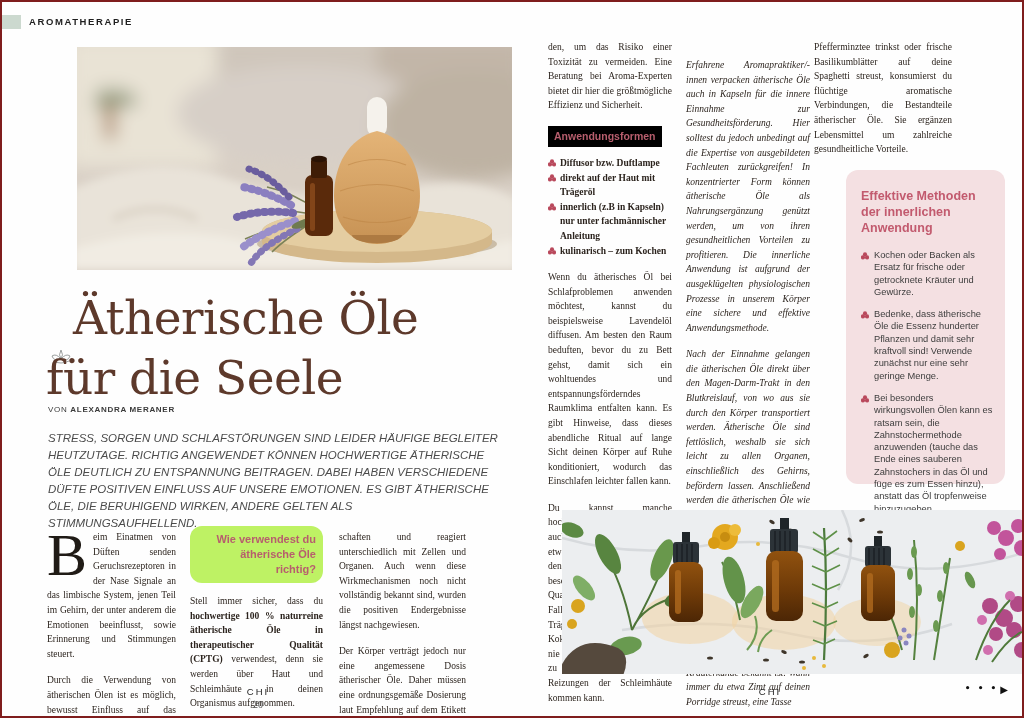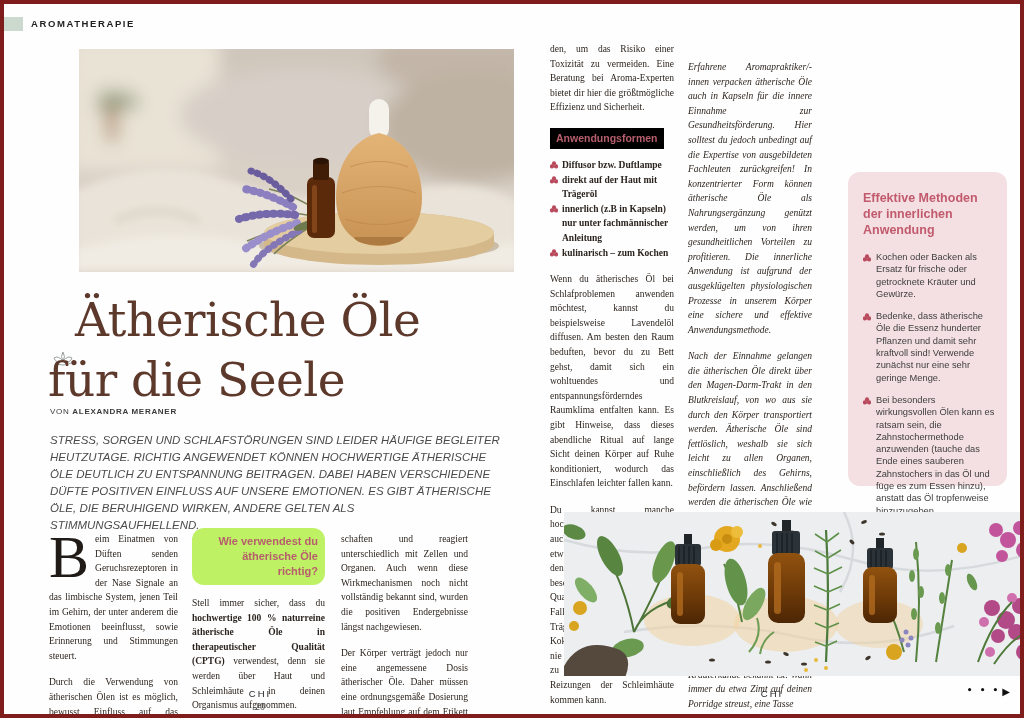--- a/index.html
+++ b/index.html
@@ -1,17 +1,17 @@
 <!DOCTYPE html>
 <html lang="de"><head>
 <meta charset="utf-8">
 <style>
   html,body{margin:0;padding:0;background:#f2f2f0;}
   .spread{position:relative;width:1024px;height:718px;margin:0 auto;background:#fefefe;
-          border:4px solid #7f1d1d;box-sizing:border-box;overflow:hidden;
+          border:2px solid #7f1d1d;box-sizing:border-box;overflow:hidden;
           font-family:"Liberation Serif",serif;color:#2c241e;}
   .page{position:absolute;top:0;height:718px;width:512px;}
   .page-left{left:0;}
   .page-right{left:512px;}
 
   
   .green-swatch{position:absolute;left:0;top:13px;width:19px;height:14px;background:#ccd9cf;}
   .section-label{position:absolute;left:27px;top:14px;font-family:"Liberation Sans",sans-serif;
                  font-weight:bold;font-size:9.5px;letter-spacing:1.6px;color:#1f1f1f;}
 
@@ -240,20 +240,23 @@
       <p>Wenn du ätherisches Öl bei Schlafproblemen anwenden möchtest, kannst du beispielsweise Lavendelöl diffusen. Am besten den Raum beduften, bevor du zu Bett gehst, damit sich ein wohltuendes und entspannungsförderndes Raumklima entfalten kann. Es gibt Hinweise, dass dieses abendliche Ritual auf lange Sicht deinen Körper auf Ruhe konditioniert, wodurch das Einschlafen leichter fallen kann.</p>
       <p>Du kannst manche hochwertigen ätherischen Öle auch auf die Haut auftragen, etwa hinter den Ohren oder auf den Fußsohlen. Hier ist ganz besonders auf therapeutische Qualität zu achten. In diesem Fall mischst du das Öl mit Trägeröl wie etwa Mandel- oder Kokosöl. Nutze ätherisches Öl nie unverdünnt, weil es dadurch zu Hautreizungen oder Reizungen der Schleimhäute kommen kann.</p>
     </div>
 
     <div class="bcol rcol2">
       <p>Erfahrene Aromapraktiker/-innen verpacken ätherische Öle auch in Kapseln für die innere Einnahme zur Gesundheitsförderung. Hier solltest du jedoch unbedingt auf die Expertise von ausgebildeten Fachleuten zurückgreifen! In konzentrierter Form können ätherische Öle als Nahrungsergänzung genützt werden, um von ihren gesundheitlichen Vorteilen zu profitieren. Die innerliche Anwendung ist aufgrund der ausgeklügelten physiologischen Prozesse in unserem Körper eine sichere und effektive Anwendungsmethode.</p>
       <p>Nach der Einnahme gelangen die ätherischen Öle direkt über den Magen-Darm-Trakt in den Blutkreislauf, von wo aus sie durch den Körper transportiert werden. Ätherische Öle sind fettlöslich, weshalb sie sich leicht zu allen Organen, einschließlich des Gehirns, befördern lassen. Anschließend werden die ätherischen Öle wie alles, was wir konsumieren, von der Leber und anderen Organen verstoffwechselt und schließlich ausgeschieden.</p>
       <p>Viele ätherische Öle haben eine lange kulinarische Tradition und können zur Unterstützung von zahlreichen Gesundheitsaspekten eingesetzt werden, wie dies auch aus der Kräuterkunde bekannt ist. Wann immer du etwa Zimt auf deinen Porridge streust, eine Tasse</p>
     </div>
 
+    <div class="bcol rcol3">
+      <p>Pfefferminztee trinkst oder frische Basilikumblätter auf deine Spaghetti streust, konsumierst du flüchtige aromatische Verbindungen, die Bestandteile ätherischer Öle. Sie ergänzen Lebensmittel um zahlreiche gesundheitliche Vorteile.</p>
+    </div>
 
     <aside class="info-box">
       <h4>Effektive Methoden der innerlichen Anwendung</h4>
       <ul class="box-list">
         <li>
             <svg class="tri-icon" width="8" height="8" viewBox="0 0 8 8">
               <g fill="#b9495c">
                 <circle cx="4" cy="2.4" r="2.1"></circle>
                 <circle cx="2" cy="5.4" r="2.1"></circle>
                 <circle cx="6" cy="5.4" r="2.1"></circle>

